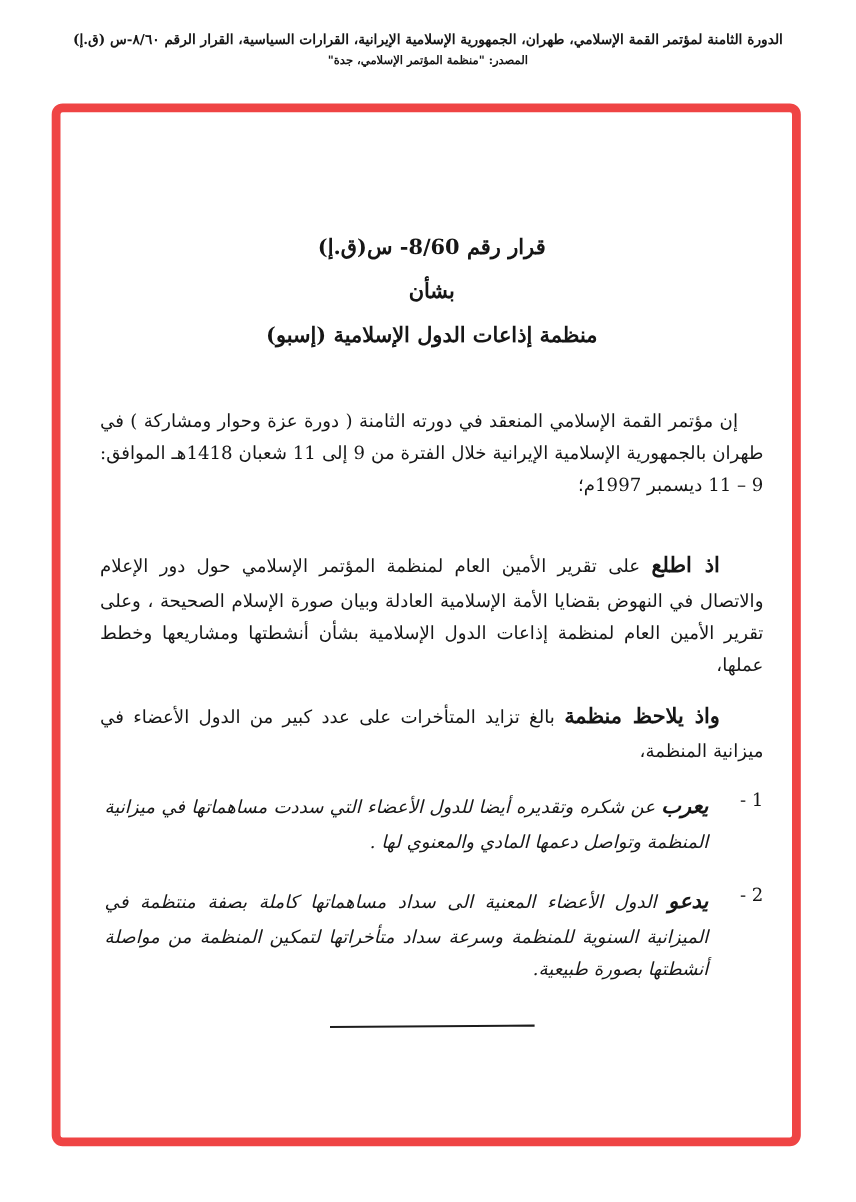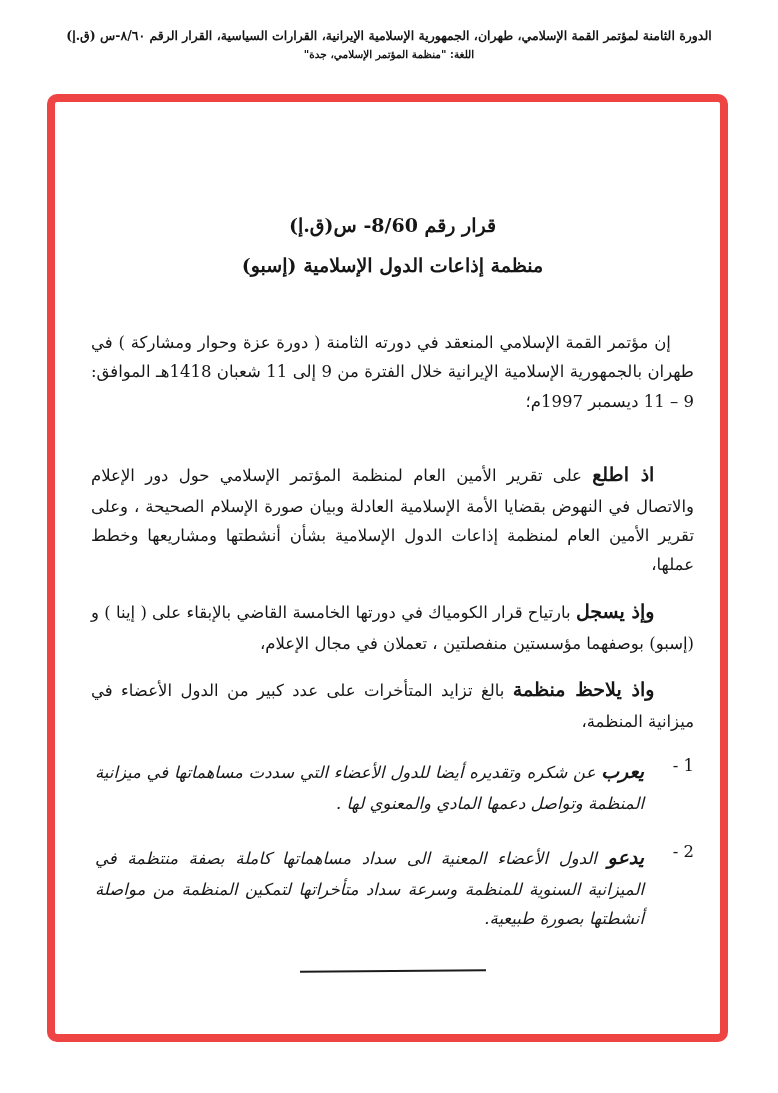--- a/index.html
+++ b/index.html
@@ -38,43 +38,40 @@
   .end-rule{width:186px;border-top:2px solid #1c1c1c;margin:32px auto 0;transform:rotate(-0.4deg);}
 </style>
 </head>
 <body>
 
 <div class="page">
 
   <header class="catalog-header">
     <div class="catalog-line1">الدورة الثامنة لمؤتمر القمة الإسلامي، طهران، الجمهورية الإسلامية الإيرانية، القرارات السياسية، القرار الرقم ٨/٦٠-س (ق.إ)</div>
     <div class="catalog-line2">
-      <span>اللغة:</span>
+      <span>المصدر:</span>
       <span>"منظمة المؤتمر الإسلامي، جدة"</span>
     </div>
   </header>
 
   <div class="doc-frame">
 
     <div class="doc-title">
       <div>قرار رقم 8/60- س(ق.إ)</div>
+      <div>بشأن</div>
       <div>منظمة إذاعات الدول الإسلامية (إسبو)</div>
     </div>
 
     <p class="para preamble">إن مؤتمر القمة الإسلامي المنعقد في دورته الثامنة ( دورة عزة وحوار ومشاركة ) في طهران بالجمهورية الإسلامية الإيرانية خلال الفترة من 9 إلى 11 شعبان 1418هـ الموافق: 9 – 11 ديسمبر 1997م؛</p>
 
     <p class="para clause">
       <span class="lead">اذ اطلع</span>
       <span>على تقرير الأمين العام لمنظمة المؤتمر الإسلامي حول دور الإعلام والاتصال في النهوض بقضايا الأمة الإسلامية العادلة وبيان صورة الإسلام الصحيحة ، وعلى تقرير الأمين العام لمنظمة إذاعات الدول الإسلامية بشأن أنشطتها ومشاريعها وخطط عملها،</span>
     </p>
 
-    <p class="para clause">
-      <span class="lead">وإذ يسجل</span>
-      <span>بارتياح قرار الكومياك في دورتها الخامسة القاضي بالإبقاء على ( إينا ) و (إسبو) بوصفهما مؤسستين منفصلتين ، تعملان في مجال الإعلام،</span>
-    </p>
 
 
     <p class="para clause">
       <span class="lead">واذ يلاحظ منظمة</span>
       <span>بالغ تزايد المتأخرات على عدد كبير من الدول الأعضاء في ميزانية المنظمة،</span>
     </p>
 
     <div class="items">
 
       <div class="item">

